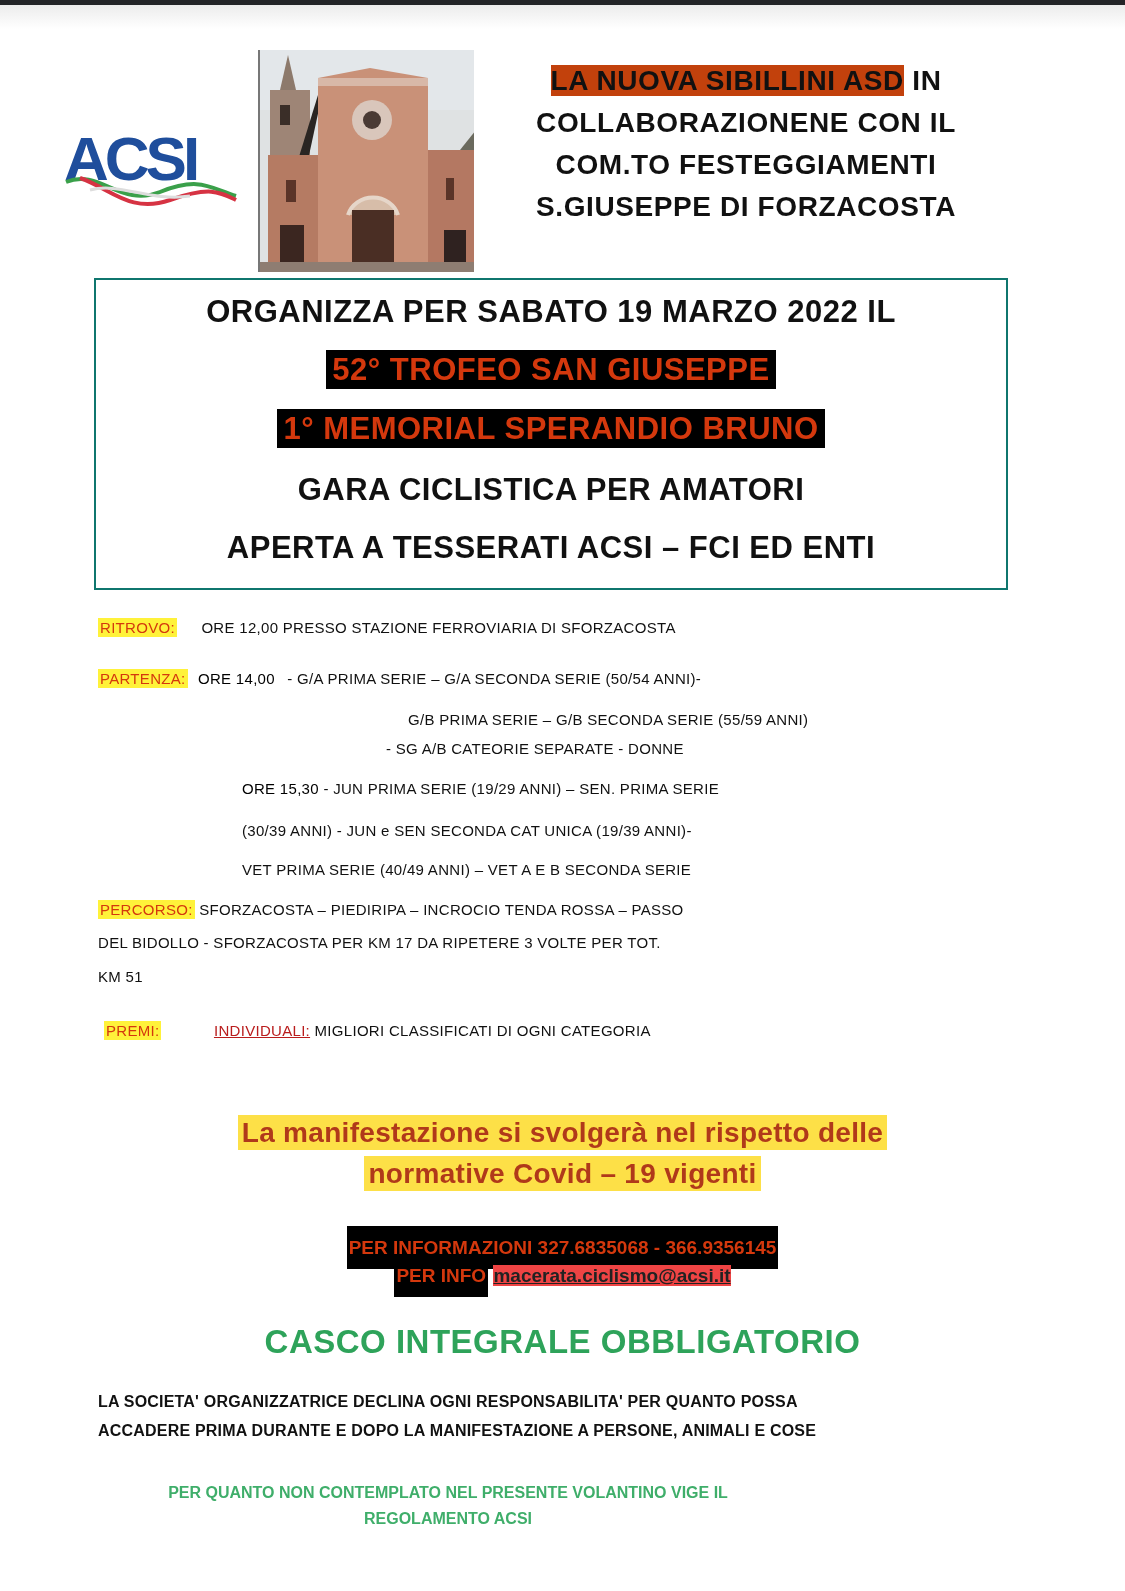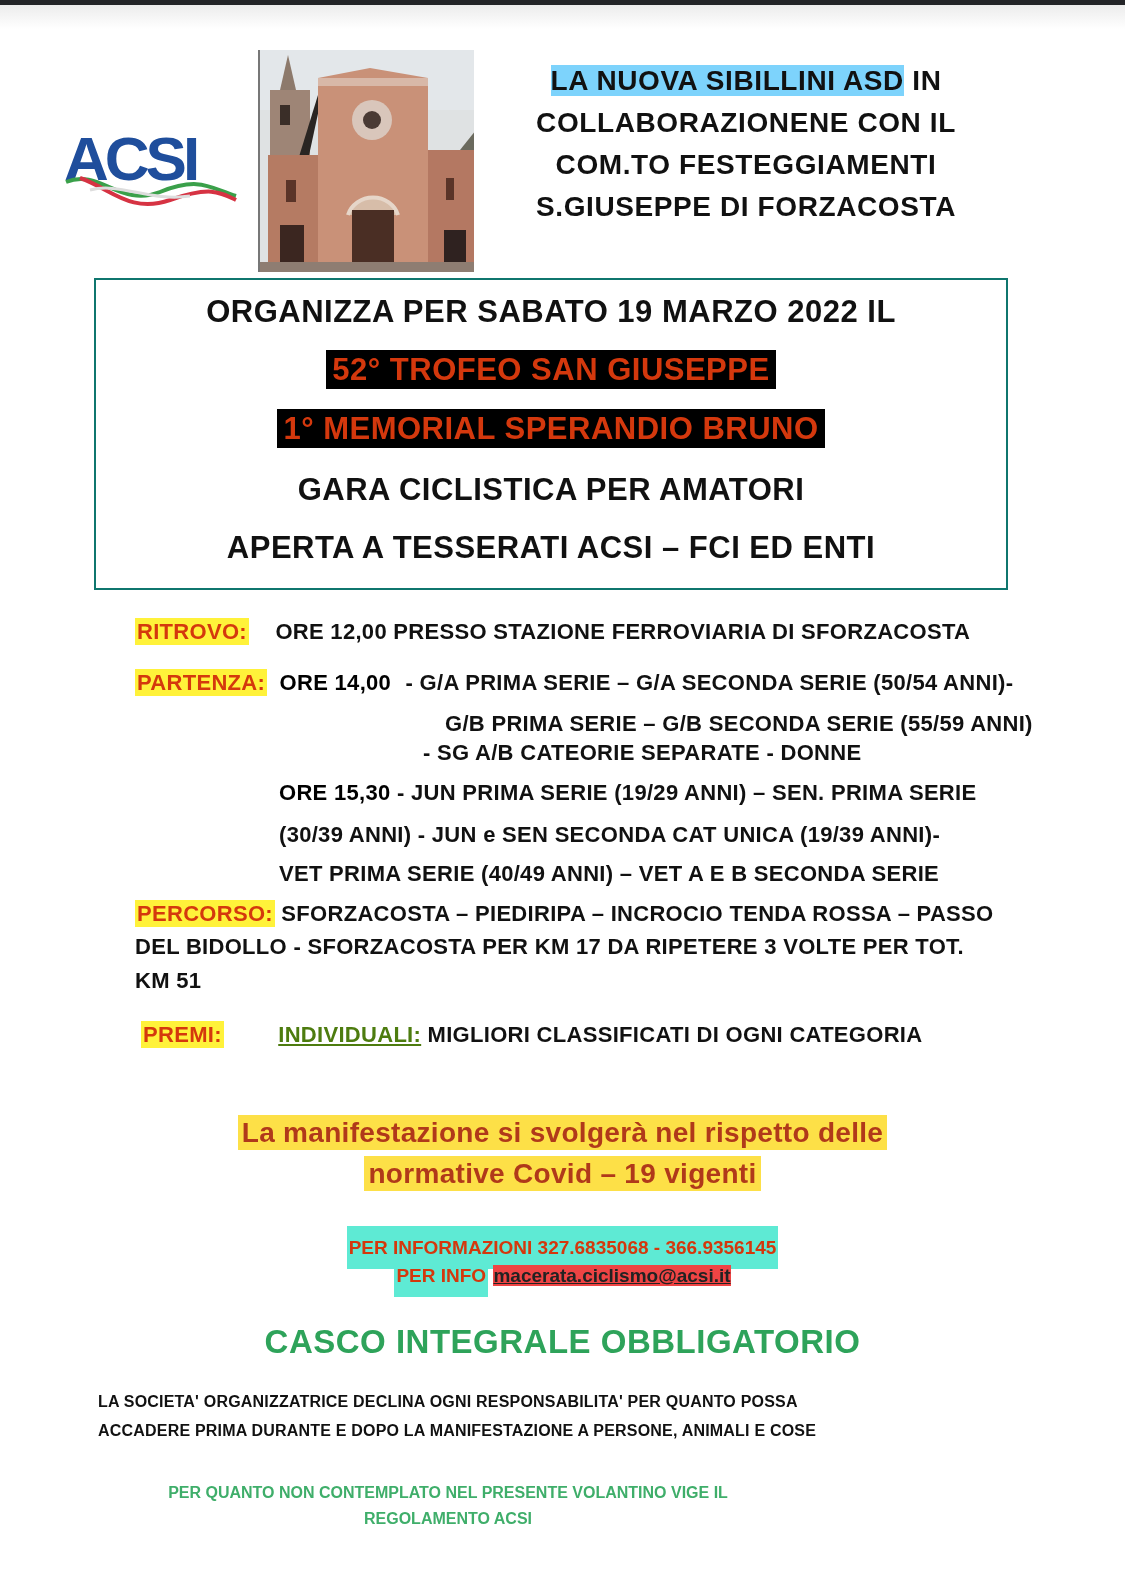--- a/index.html
+++ b/index.html
@@ -11,42 +11,42 @@
               background: linear-gradient(#ececec, #ffffff); }
 
   .flyer { position: absolute; left: 0; top: 0; width: 1125px; height: 1591px; }
 
   
   .logo { position: absolute; left: 60px; top: 118px; width: 180px; height: 96px; }
   .church { position: absolute; left: 258px; top: 50px; width: 216px; height: 222px; overflow: hidden;
             border-left: 2px solid #777; }
   .header-text { position: absolute; left: 496px; top: 60px; width: 500px; text-align: center;
                  font-weight: bold; font-size: 28px; line-height: 42px; letter-spacing: 0.6px; }
-  .hl-yellow { background: #7dd3fc; }
+  .hl-yellow { background: #c2410c; }
 
   
   .main-box { position: absolute; left: 94px; top: 278px; width: 914px; height: 312px;
               border: 2px solid #0f766e; text-align: center; }
   .mb-line { font-weight: bold; font-size: 31px; letter-spacing: 0.5px; position: absolute; left: 0; width: 100%; }
   .mb-line span { padding: 2px 6px; }
   .mb-red { color: #d4380d; }
   .mb-red span { background: #000000; }
 
   
-  .detail { position: absolute; font-weight: bold; font-size: 22px; letter-spacing: 0.3px; white-space: nowrap; margin-left: 37px; }
+  .detail { position: absolute; font-weight: normal; font-size: 15px; letter-spacing: 0.3px; white-space: nowrap; }
   .label { color: #d4380d; background: #fff23a; padding: 1px 2px; }
   .time { color: #000000; }
-  .underline-red { color: #4d7c0f; text-decoration: underline; }
+  .underline-red { color: #b91c1c; text-decoration: underline; }
 
   .covid { position: absolute; left: 0; width: 1125px; text-align: center; font-weight: bold;
            font-size: 28px; color: #b0391a; letter-spacing: 0.3px; }
   .covid span { background: #fde047; padding: 2px 4px; }
 
   .info { position: absolute; left: 0; width: 1125px; text-align: center; font-weight: bold; font-size: 19px; }
-  .info .y { background: #5eead4; color: #d4380d; padding: 11px 2px; }
+  .info .y { background: #000000; color: #d4380d; padding: 11px 2px; }
   .info .mail { color: #222; text-decoration: underline; background: #ef4444; }
 
   .casco { position: absolute; left: 0; width: 1125px; text-align: center; font-weight: bold; font-size: 33px;
            color: #2ea35a; letter-spacing: 0.5px; top: 1323px; }
 
   .disclaimer { position: absolute; left: 98px; font-weight: bold; font-size: 16px; letter-spacing: 0.2px; white-space: nowrap; }
 
   .footer-note { position: absolute; left: 0; width: 896px; text-align: center; font-weight: bold; font-size: 16px;
                  color: #3fae6a; margin-top: 15px; }
 </style>

